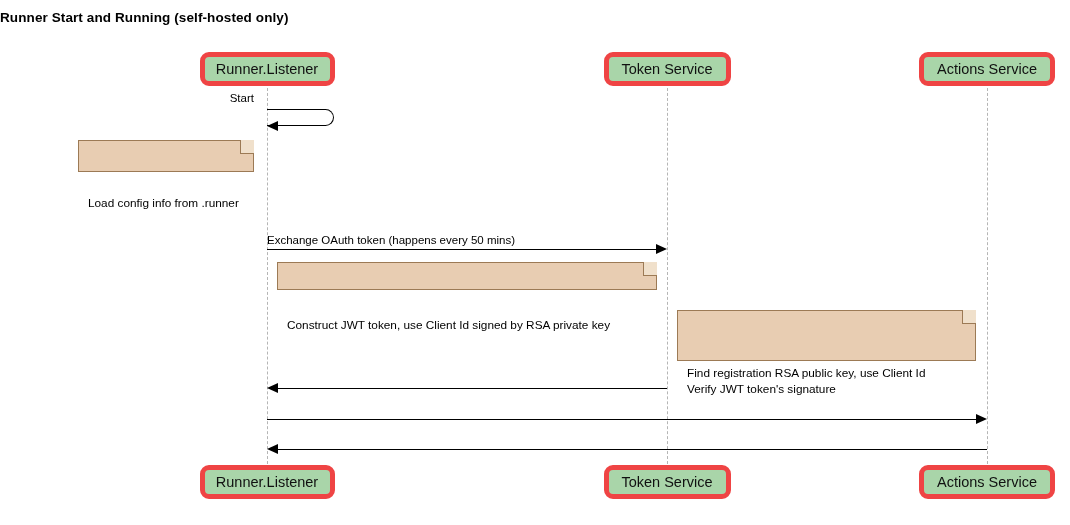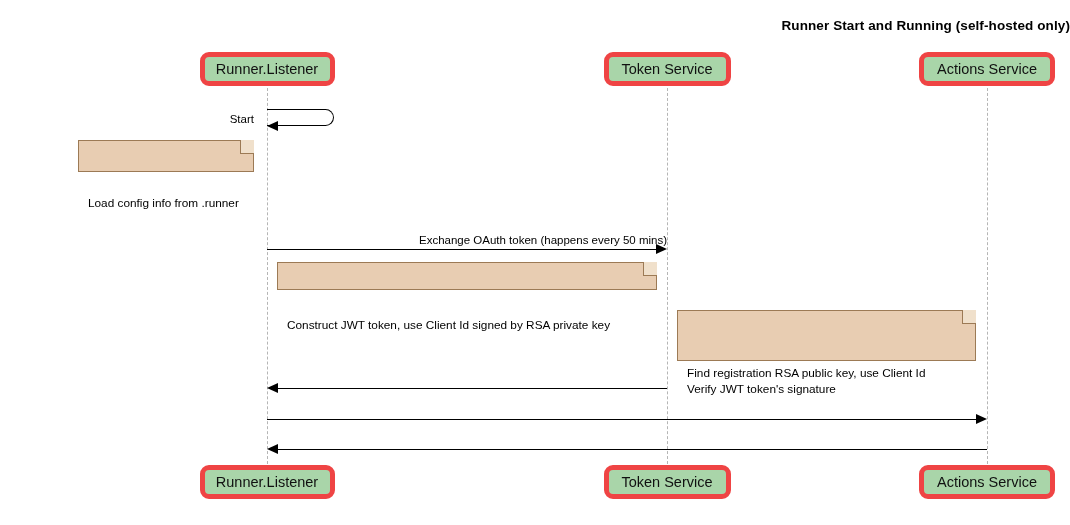--- a/index.html
+++ b/index.html
@@ -17,26 +17,25 @@
     height: 525px;
     background: #ffffff;
     overflow: hidden;
   }
   
   .diagram-title {
     position: absolute;
     left: 0;
     top: 10px;
     width: 1070px;
-    text-align: right;
+    text-align: left;
     font-size: 13.5px;
     font-weight: bold;
     color: #000;
     letter-spacing: 0.1px;
-    margin-top: 8px;
   }
   
   .lifeline {
     position: absolute;
     top: 88px;
     width: 0;
     height: 376px;
     border-left: 1.4px dashed #b5b5b5;
   }
   
@@ -70,21 +69,21 @@
   .arrow-head.right {
     border-left: 11px solid #000;
   }
   .arrow-head.left {
     border-right: 11px solid #000;
   }
   .msg-label {
     position: absolute;
     font-size: 11.5px;
     color: #000;
-    text-align: right;
+    text-align: left;
     white-space: nowrap;
   }
   
   .self-loop {
     position: absolute;
     box-sizing: border-box;
     border: 1.4px solid #000;
     border-left: none;
     border-radius: 0 14px 14px 0;
   }
@@ -145,21 +144,21 @@
   <div class="participant" style="left:199.5px; top:465px; width:135px">
     <span>Runner.Listener</span>
   </div>
   <div class="participant" style="left:603.5px; top:465px; width:127px">
     <span>Token Service</span>
   </div>
   <div class="participant" style="left:919px; top:465px; width:136px">
     <span>Actions Service</span>
   </div>
 
-  <div class="msg-label" style="left:188px; top:113px; width:66px; text-align:right">Start</div>
+  <div class="msg-label" style="left:188px; top:92px; width:66px; text-align:right">Start</div>
   <div class="self-loop" style="left:267px; top:109px; width:67px; height:17px"></div>
   <div class="arrow-head left" style="left:267px; top:121px"></div>
 
   <div class="note" style="left:78px; top:140px; width:176px; height:32px">
     <span class="fold-cover"></span>
     <span class="fold"></span>
     <span class="note-text">Load config info from .runner</span>
   </div>
 
 

